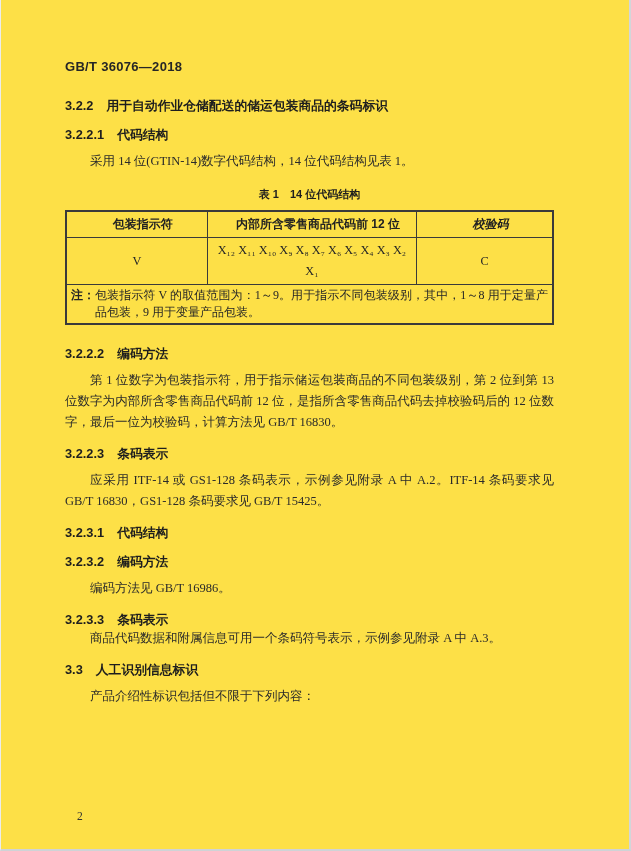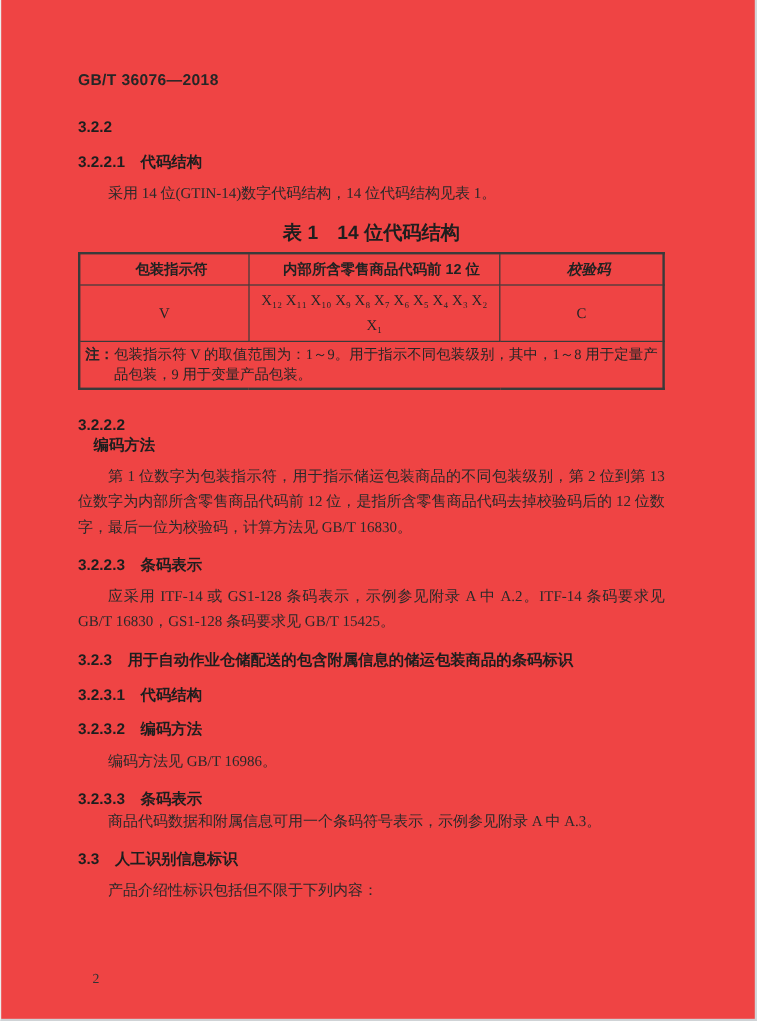--- a/index.html
+++ b/index.html
@@ -1,21 +1,21 @@
 <!DOCTYPE html>
 <html lang="zh"><head>
 <meta charset="utf-8">
 <style>
   * { margin: 0; padding: 0; box-sizing: border-box; }
   html, body { background: #f4f4f4; }
   .page {
     position: relative;
     width: 631px;
     height: 851px;
-    background: #ef4444;
+    background: #fde047;
     border-left: 1px solid #ececec;
     border-right: 2px solid #d2d6d9;
     border-bottom: 2px solid #cfd3d6;
     padding: 58px 75px 0 64px;
     overflow: hidden;
     color: #262626;
     font-family: "Liberation Serif", "DejaVu Serif", serif;
     font-size: 12.5px;
     line-height: 21px;
   }
@@ -28,34 +28,34 @@
     margin-bottom: 22px;
   }
   .heading {
     font-family: "Liberation Sans", "DejaVu Sans", sans-serif;
     font-weight: 700;
     font-size: 12.8px;
     line-height: 17px;
     color: #1e1e1e;
     display: flex;
   }
-  .heading .hnum { flex: 0 0 auto; }
+  .heading .hnum { flex: 0 0 auto; text-align: center; }
   .heading .htitle { margin-left: 13px; }
   .para {
     text-indent: 2em;
     text-align: justify;
     color: #2a2a2a;
   }
-  .mt-h1 { margin-top: 20px; flex-direction: column; }
+  .mt-h1 { margin-top: 20px; }
   .mt-h  { margin-top: 12px; }
   .mt-p  { margin-top: 8px;  }
   .table-caption {
     font-family: "Liberation Sans", "DejaVu Sans", sans-serif;
     font-weight: 700;
-    font-size: 16px;
+    font-size: 11px;
     line-height: 17px;
     text-align: center;
     margin-top: 14px;
     color: #1e1e1e;
   }
   table.gb-table {
     width: 100%;
     border-collapse: collapse;
     margin-top: 7px;
     border: 2px solid #3a3a3a;
@@ -102,20 +102,21 @@
 </style>
 </head>
 <body>
 
 <div class="page">
 
   <div class="doc-header">GB/T 36076—2018</div>
 
   <div class="heading">
     <span class="hnum">3.2.2</span>
+    <span class="htitle">用于自动作业仓储配送的储运包装商品的条码标识</span>
   </div>
 
   <div class="heading mt-h">
     <span class="hnum">3.2.2.1</span>
     <span class="htitle">代码结构</span>
   </div>
 
   <div class="para mt-p">采用 14 位(GTIN-14)数字代码结构，14 位代码结构见表 1。</div>
 
   <div class="table-caption">表 1　14 位代码结构</div>
@@ -152,24 +153,20 @@
 
   <div class="para mt-p">第 1 位数字为包装指示符，用于指示储运包装商品的不同包装级别，第 2 位到第 13 位数字为内部所含零售商品代码前 12 位，是指所含零售商品代码去掉校验码后的 12 位数字，最后一位为校验码，计算方法见 GB/T 16830。</div>
 
   <div class="heading mt-h">
     <span class="hnum">3.2.2.3</span>
     <span class="htitle">条码表示</span>
   </div>
 
   <div class="para mt-p">应采用 ITF-14 或 GS1-128 条码表示，示例参见附录 A 中 A.2。ITF-14 条码要求见 GB/T 16830，GS1-128 条码要求见 GB/T 15425。</div>
 
-  <div class="heading mt-h">
-    <span class="hnum">3.2.3</span>
-    <span class="htitle">用于自动作业仓储配送的包含附属信息的储运包装商品的条码标识</span>
-  </div>
 
   <div class="heading mt-h">
     <span class="hnum">3.2.3.1</span>
     <span class="htitle">代码结构</span>
   </div>
 
 
   <div class="heading mt-h">
     <span class="hnum">3.2.3.2</span>
     <span class="htitle">编码方法</span>

